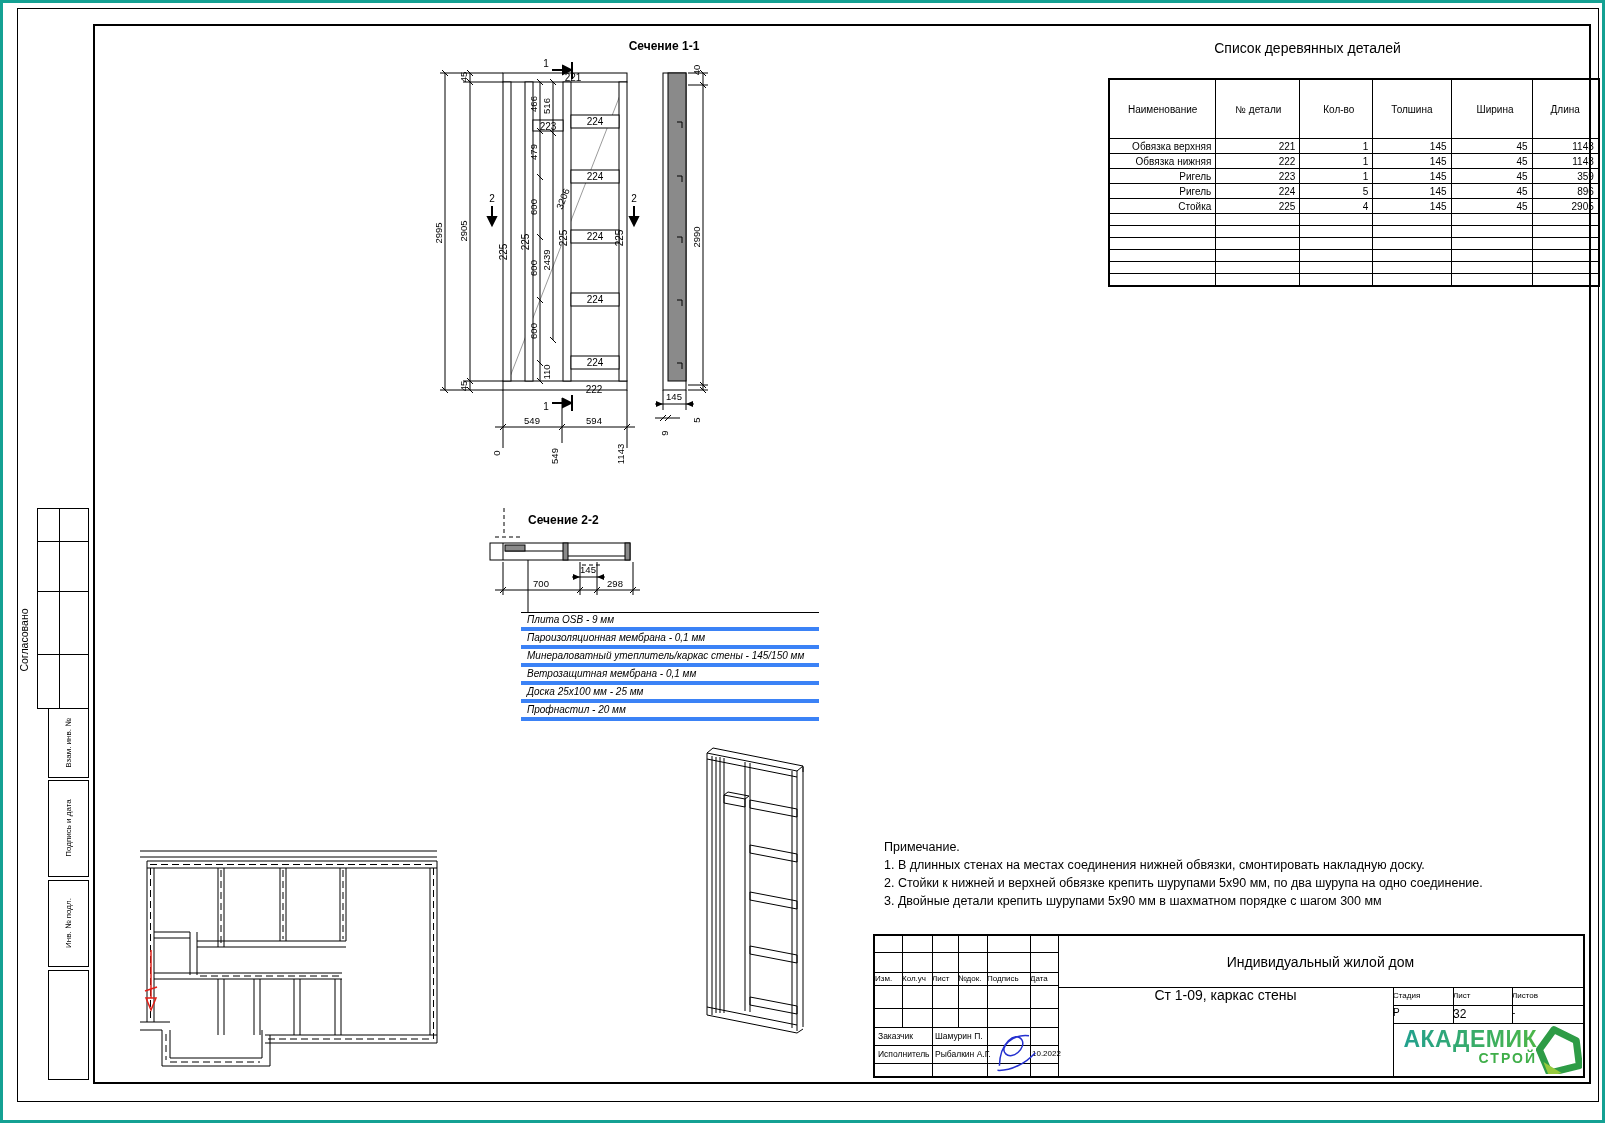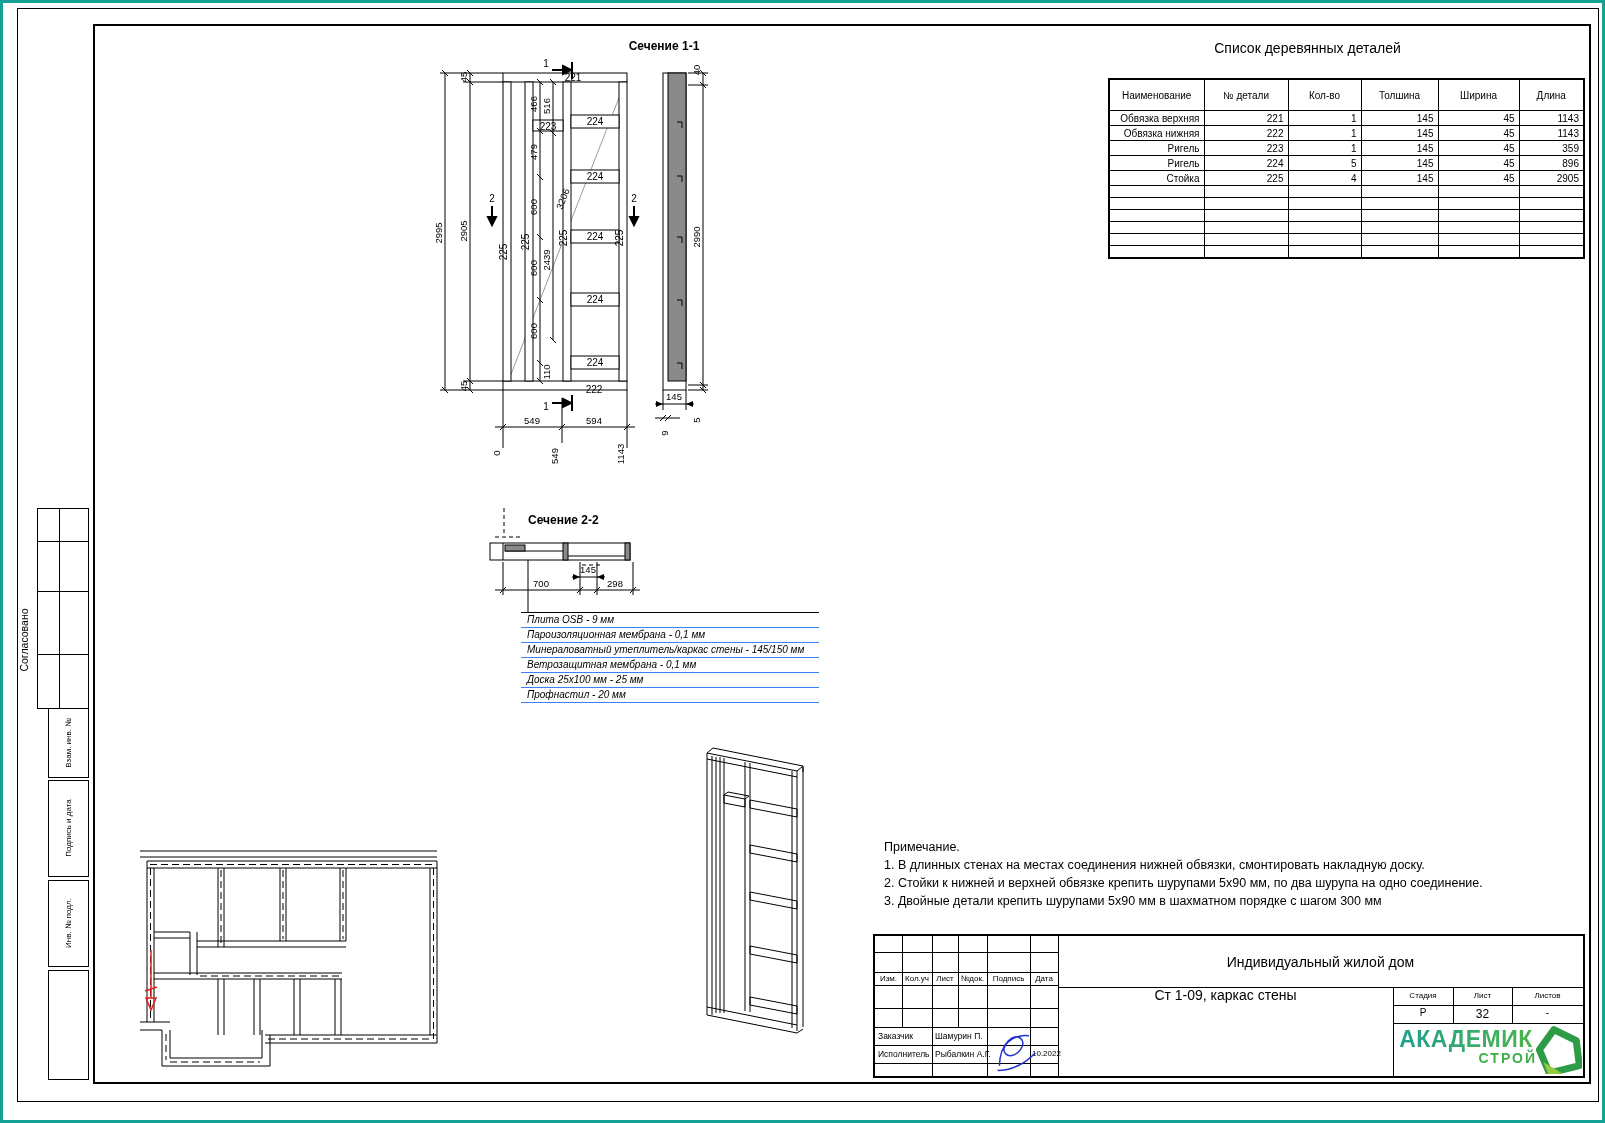--- a/index.html
+++ b/index.html
@@ -10,41 +10,41 @@
   .draw-frame{position:absolute;left:93px;top:24px;width:1494px;height:1056px;border:2.5px solid #000;}
   svg text{font-size:10px;fill:#000;font-family:"Liberation Sans",sans-serif;}
   svg .ttl{font-size:12px;font-weight:bold;}
   svg .dim{font-size:9.5px;}
   
   .parts-title{position:absolute;left:1110px;top:40px;width:395px;text-align:center;font-size:14px;}
   table.parts{position:absolute;left:1108px;top:78px;border-collapse:collapse;table-layout:fixed;}
   table.parts td,table.parts th{border:1px solid #000;font-size:10px;font-weight:normal;
     padding:0 4px 0 0;white-space:nowrap;overflow:hidden;}
   table.parts{border:2px solid #000;}
-  table.parts th{text-align:center;height:22px;padding:4px;}
+  table.parts th{text-align:right;height:22px;padding:18px;}
   table.parts td{text-align:right;height:14px;}
   table.parts tr.empty td{height:11px;}
   td.qty{padding-right:26px;} td.thk{padding-right:20px;} td.wid{padding-right:26px;}
   
   .layers{position:absolute;left:521px;top:612px;width:298px;border-top:1px solid #000;}
-  .layers div{height:14px;line-height:13px;border-bottom:1px solid #3b82f6;font-size:10px;
+  .layers div{height:14px;line-height:13px;border-bottom:4px solid #3b82f6;font-size:10px;
     font-style:italic;padding-left:6px;white-space:nowrap;}
   
   .notes{position:absolute;left:884px;top:838px;font-size:12.5px;line-height:18px;white-space:nowrap;}
   
   .tb{position:absolute;left:873px;top:934px;width:712px;height:144px;border:2px solid #000;box-sizing:border-box;}
   .tb .vl,.tb .hl{position:absolute;background:#000;}
   .tb .vl{width:1px;} .tb .hl{height:1px;}
-  .tb .cell{position:absolute;font-size:8px;text-align:center;overflow:hidden;white-space:nowrap;}
+  .tb .cell{position:absolute;font-size:8px;text-align:left;overflow:hidden;white-space:nowrap;}
   .tb .lbl{position:absolute;font-size:8.5px;white-space:nowrap;}
   .proj{position:absolute;left:183px;top:0;width:525px;height:51px;display:flex;
     align-items:center;justify-content:center;font-size:14px;}
   .docttl{position:absolute;left:183px;top:51px;width:335px;height:89px;text-align:center;
     font-size:14px;box-sizing:border-box;}
-  .logo-name{position:absolute;left:520px;top:90px;width:142px;text-align:center;
+  .logo-name{position:absolute;left:520px;top:90px;width:142px;text-align:right;
     font-size:23px;font-weight:bold;letter-spacing:.5px;color:#2f9f7d;
     background:linear-gradient(90deg,#1f9f93,#4cb648);-webkit-background-clip:text;
     background-clip:text;-webkit-text-fill-color:transparent;}
   .logo-sub{position:absolute;left:560px;top:114px;width:102px;text-align:right;
     font-size:14px;font-weight:bold;letter-spacing:2px;color:#3fae49;}
   
   .vbox{position:absolute;left:48px;width:41px;border:1.5px solid #000;box-sizing:border-box;}
   .vtext{position:absolute;white-space:nowrap;transform:translate(-50%,-50%) rotate(-90deg);font-size:8px;}
   .mini-tbl{position:absolute;left:37px;top:508px;width:50px;height:199px;border:1px solid #000;}
 </style>

